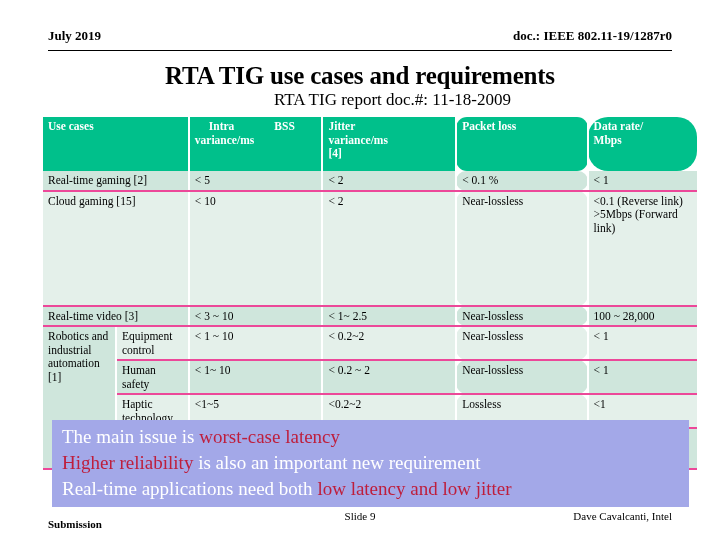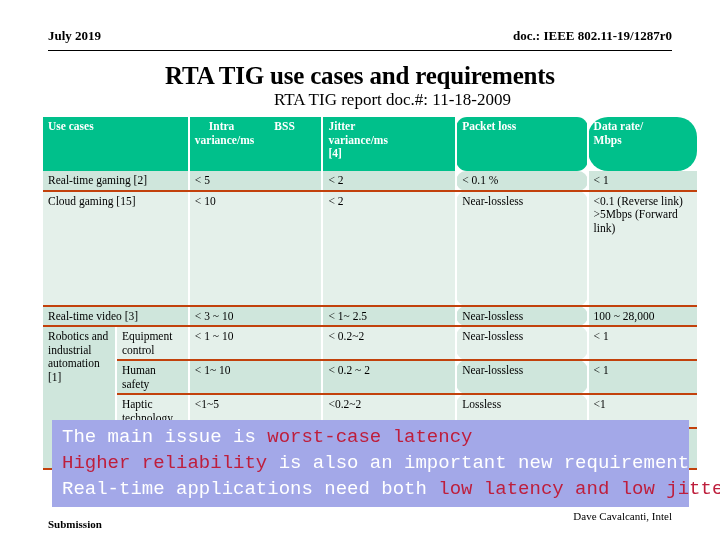--- a/index.html
+++ b/index.html
@@ -89,21 +89,21 @@
   .hdr-justify {
     display: block;
     text-align: justify;
     text-align-last: justify;
     width: 86px;
     margin-left: 14px;
   }
 
   .req-table tbody td {
     border-right: 2px solid #ffffff;
-    border-bottom: 2px solid #c2410c;
+    border-bottom: 2px solid #ec4899;
   }
   .req-table tbody td:last-child { border-right: none; }
 
   .row-a td { background: #CFE6DC; }
   .row-b td { background: #E4F0EA; }
 
   .cell-merge-left { background: #CFE6DC !important; }
 
   .c-use   { width: 122px; }
   .c-sub   { width: 115px; }
@@ -121,21 +121,20 @@
     height: 87px;
     background: #A3A8E8;
     padding: 4px 0 0 10px;
     box-sizing: border-box;
   }
   .callout .line {
     color: #ffffff;
     font-size: 19px;
     line-height: 26px;
     white-space: nowrap;
-    font-family: Liberation Mono, monospace;
   }
   .callout .hl {
     color: #BE1E3C;
   }
 
   
   .slide-footer {
     position: absolute;
     left: 48px;
     top: 510px;
@@ -253,14 +252,15 @@
   <div class="line">
     <span class="hl">Higher reliability</span><span> is also an important new requirement</span>
   </div>
   <div class="line">
     <span>Real-time applications need both </span><span class="hl">low latency and low jitter</span>
   </div>
 </div>
 
 <div class="slide-footer">
   <span class="f-left">Submission</span>
+  <span class="f-center">Slide 9</span>
   <span class="f-right">Dave Cavalcanti, Intel</span>
 </div>
 
 </body></html>

